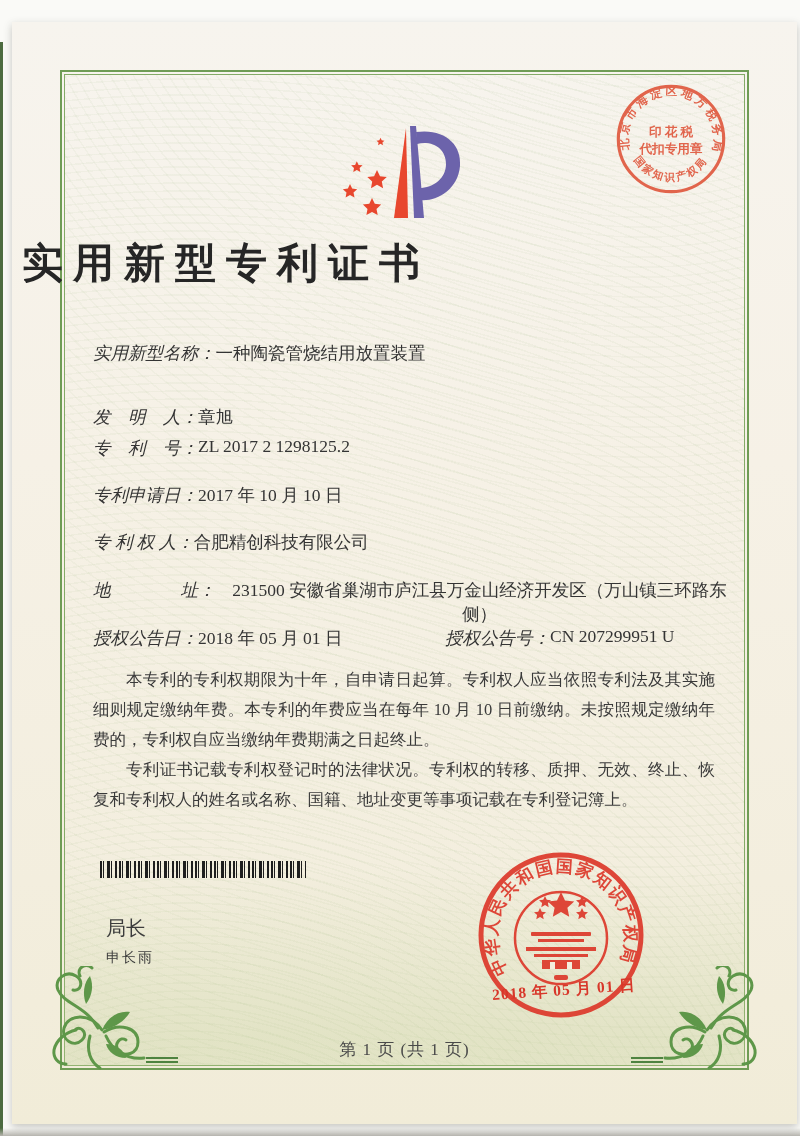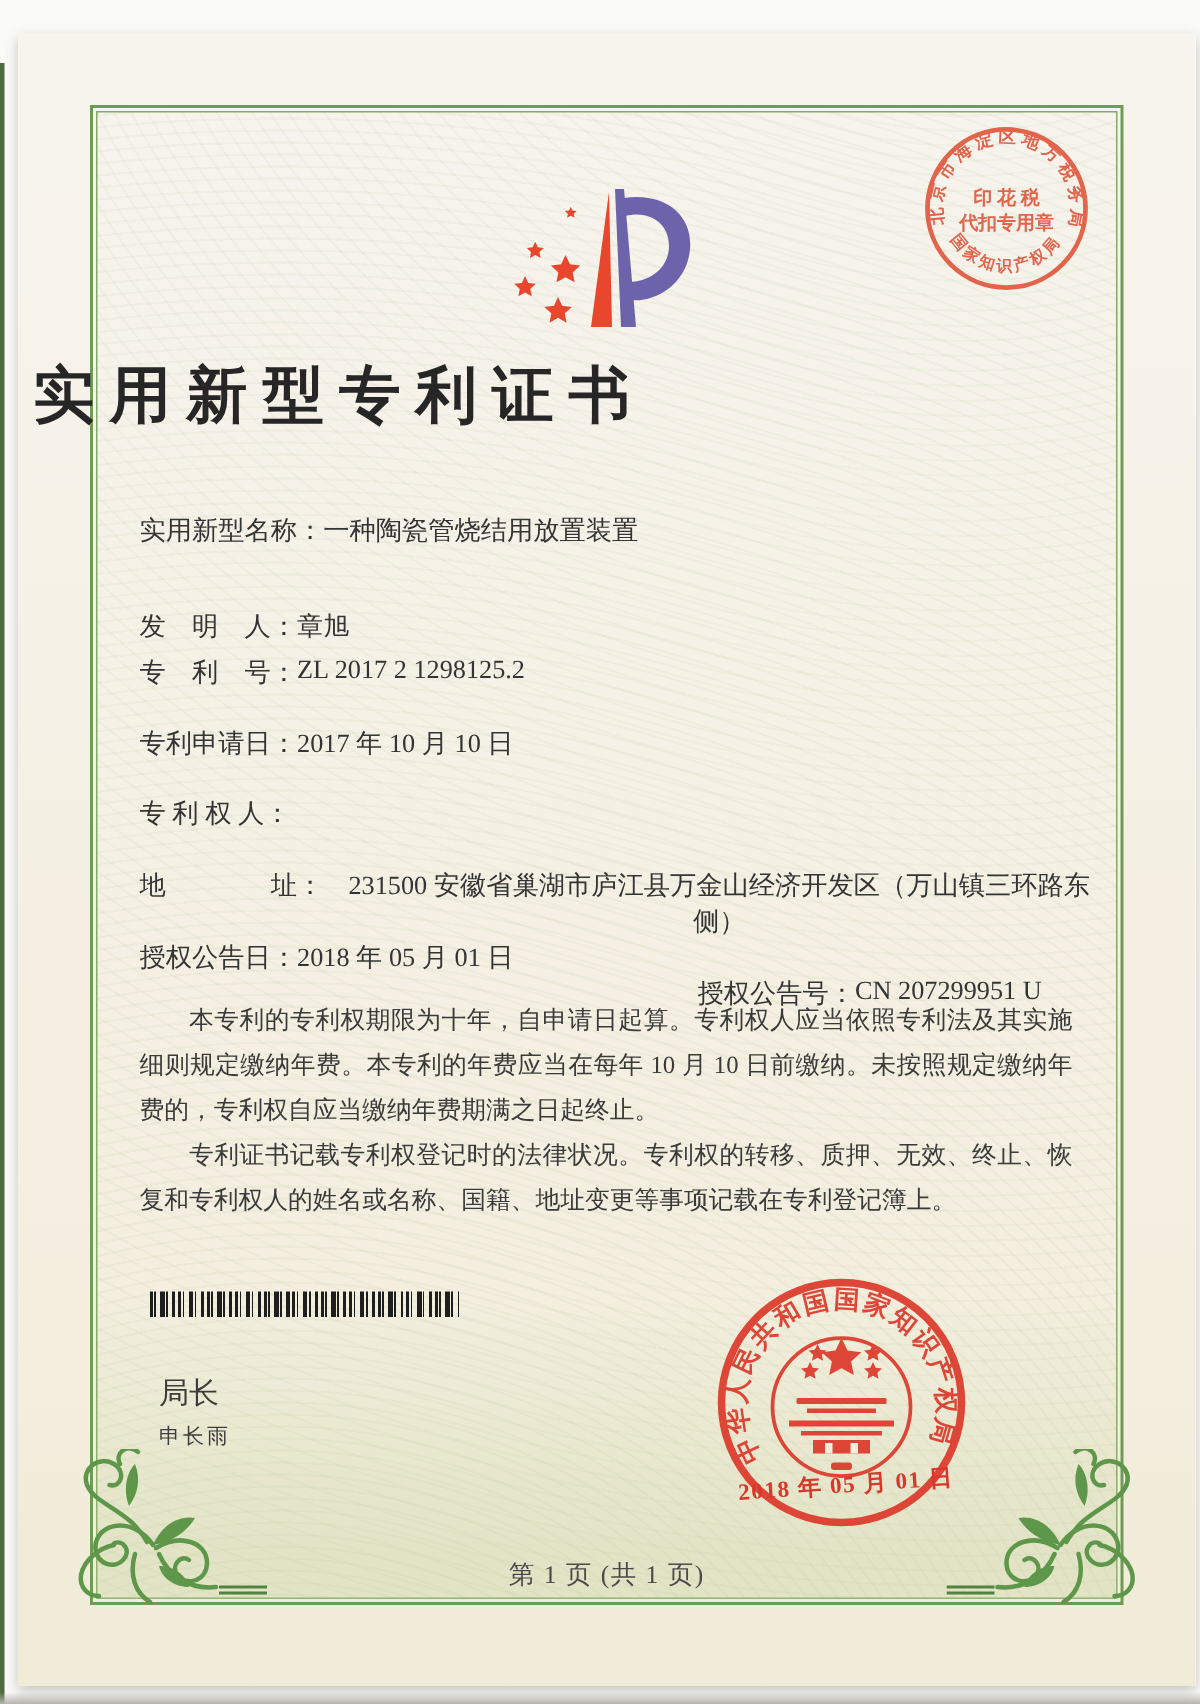--- a/index.html
+++ b/index.html
@@ -33,24 +33,24 @@
 
   .logo{position:absolute;left:308px;top:96px;width:160px;height:118px;}
 
   .title{
     position:absolute;left:0;top:214px;width:100%;text-align:left;
     font-size:41px;font-weight:600;color:#262626;letter-spacing:10px;text-indent:10px;
   }
 
   .fields{position:absolute;left:81px;top:0;width:630px;color:#343434;}
   .frow{position:absolute;left:0;font-size:17.5px;display:flex;align-items:flex-start;}
-  .flabel{white-space:pre;flex:0 0 auto;}
+  .flabel{white-space:pre;flex:0 0 auto;font-style:italic;}
   .fvalue{white-space:pre-wrap;}
   .addr-val{display:inline-block;width:528px;vertical-align:top;text-align:center;}
-  .grant-right{position:absolute;left:372px;top:0;display:flex;font-size:17.5px;margin-top:24px;}
+  .grant-right{position:absolute;left:352px;top:0;display:flex;font-size:17.5px;}
 
   .paras{position:absolute;left:81px;top:643px;width:622px;color:#3a3a3a;}
   .paras p{margin:0;font-size:16.5px;line-height:1.82;text-indent:2em;text-align:justify;}
 
   .barcode{
     position:absolute;left:88px;top:839px;width:206px;height:17px;
     background:repeating-linear-gradient(90deg,
       #1e1e1e 0 2px,transparent 2px 3px,
       #1e1e1e 3px 4px,transparent 4px 7px,
       #1e1e1e 7px 10px,transparent 10px 11px,
@@ -171,20 +171,21 @@
     <div class="frow" style="top:414px">
       <span class="flabel">专　利　号：</span>
       <span class="fvalue">ZL 2017 2 1298125.2</span>
     </div>
     <div class="frow" style="top:461px">
       <span class="flabel">专利申请日：</span>
       <span class="fvalue">2017 年 10 月 10 日</span>
     </div>
     <div class="frow" style="top:508px">
       <span class="flabel">专 利 权 人：</span>
+      <span class="fvalue">合肥精创科技有限公司</span>
     </div>
     <div class="frow" style="top:556px">
       <span class="flabel">地　　　　址：</span>
       <span class="fvalue addr-val">231500 安徽省巢湖市庐江县万金山经济开发区（万山镇三环路东侧）</span>
     </div>
     <div class="frow" style="top:604px;width:630px">
       <span class="flabel">授权公告日：</span>
       <span class="fvalue">2018 年 05 月 01 日</span>
       <span class="grant-right">
         <span class="flabel">授权公告号：</span>

